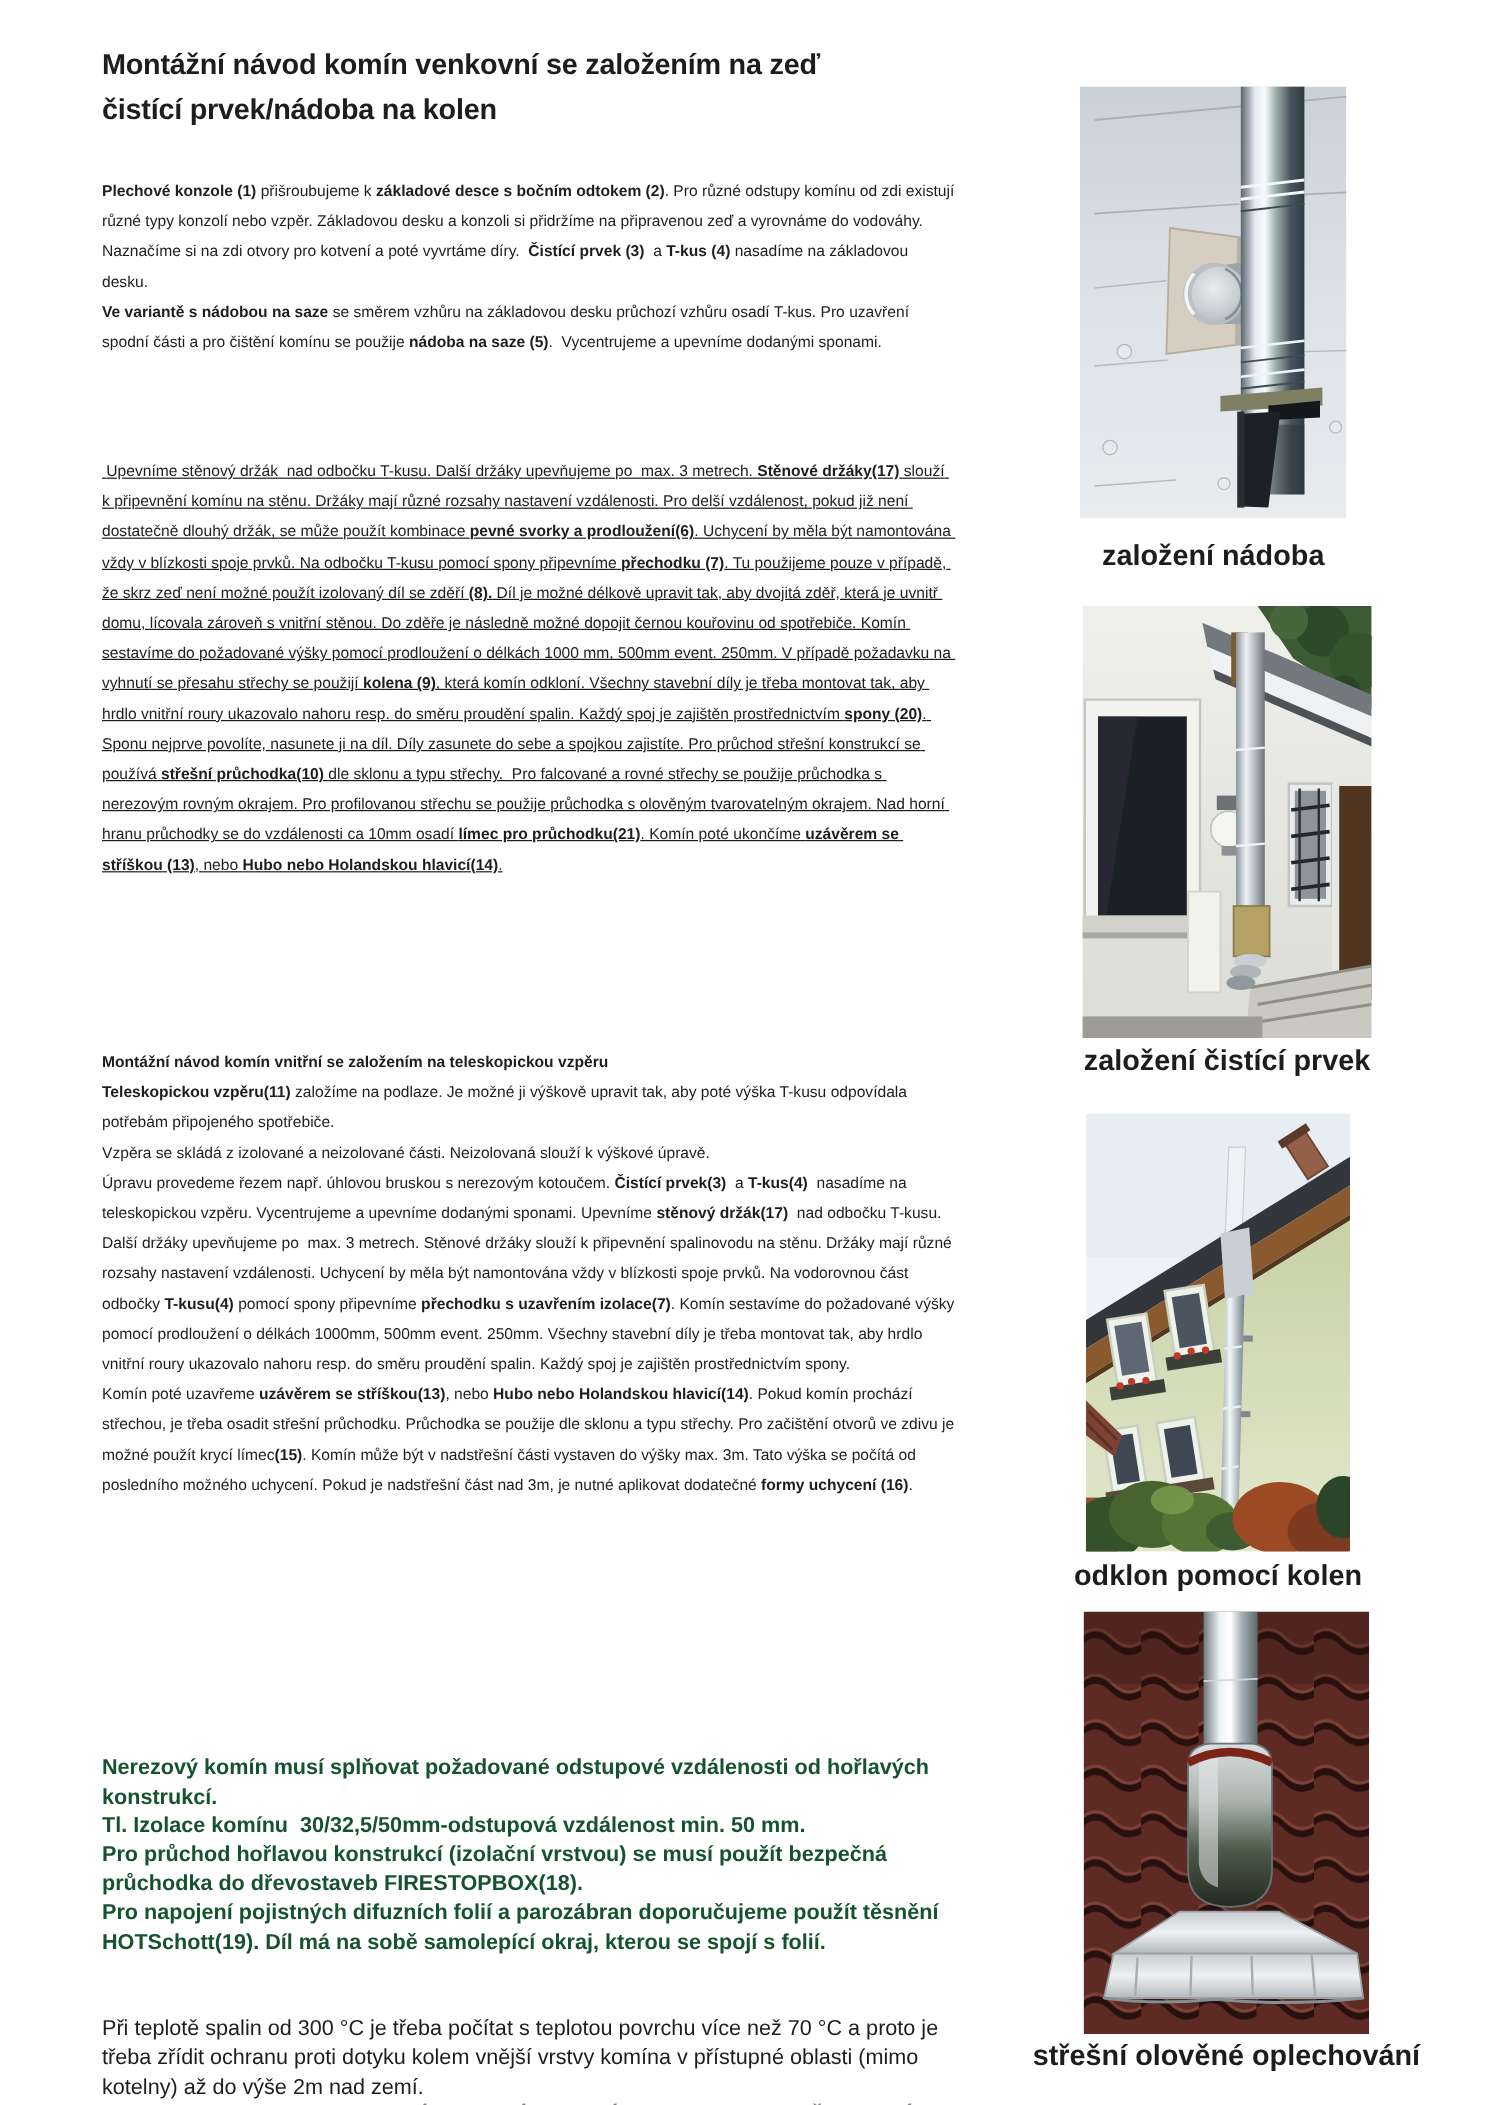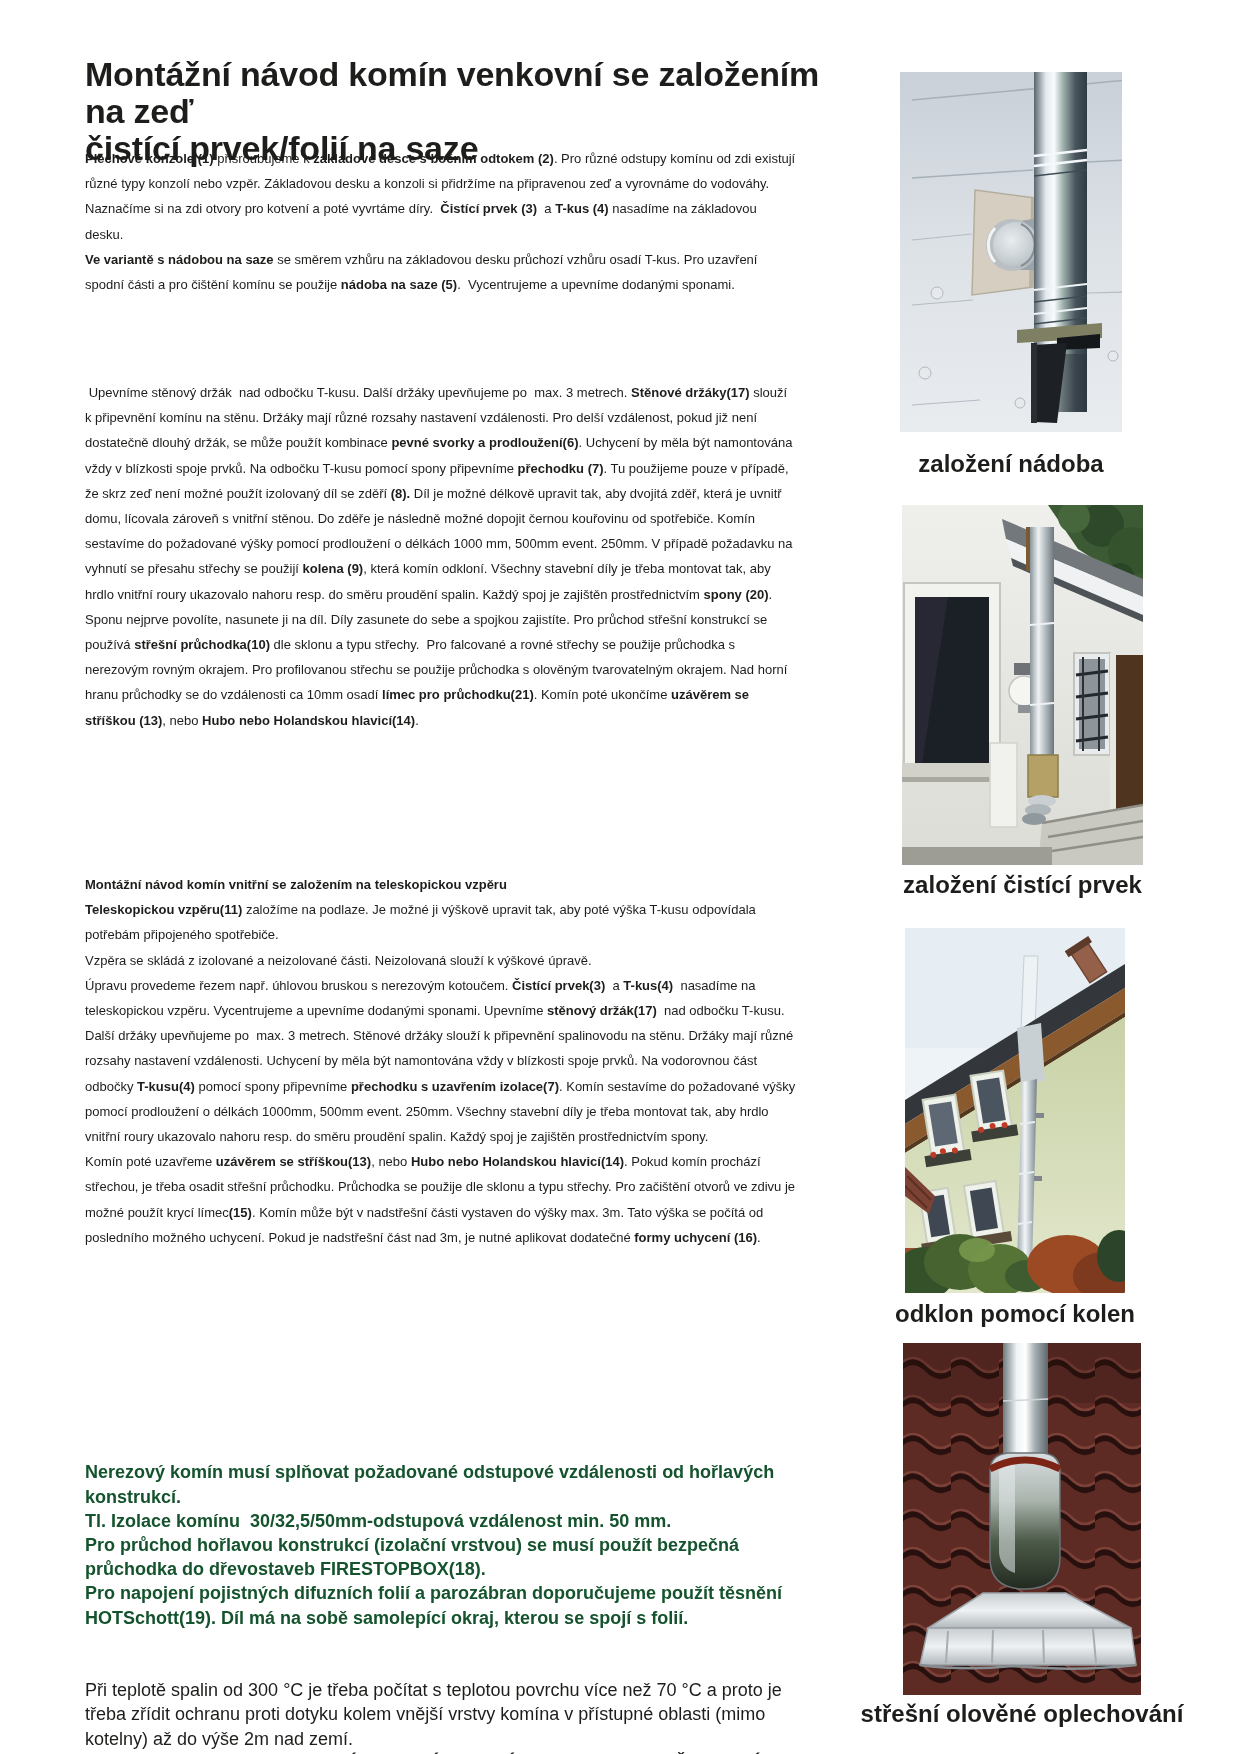--- a/index.html
+++ b/index.html
@@ -1,42 +1,42 @@
 <!DOCTYPE html>
 <html lang="cs"><head>
 <meta charset="utf-8">
 <style>
   * { margin:0; padding:0; box-sizing:border-box; }
   html,body { background:#ffffff; }
   body { font-family:"Liberation Sans", sans-serif; }
   .page { position:relative; width:1240px; height:1754px; background:#ffffff; color:#1d1d1b; overflow:hidden; }
-  .title { position:absolute; left:85px; top:56px; width:760px; font-size:34px; line-height:37px; font-weight:700; letter-spacing:-0.2px; }
+  .title { position:absolute; left:85px; top:36px; width:760px; font-size:24px; line-height:37px; font-weight:700; letter-spacing:-0.2px; }
   .para { position:absolute; left:85px; width:712px; font-size:13px; line-height:25.2px; white-space:pre-wrap; }
   .para strong, .warnblock strong { font-weight:700; }
   .p1 { top:146px; }
-  .p2 { top:380px; }
+  .p2 { top:380px;text-decoration:underline; }
   .p3 { top:872px; }
   .warnblock { position:absolute; left:85px; top:1412px; width:712px; font-size:18px; line-height:24.2px; white-space:pre-wrap; }
   .warn { color:#14532d; }
   .notes { color:#1d1d1b; }
   .fig { position:absolute; margin:0; }
   .fig svg { display:block; }
   .figcap { position:absolute; left:50%; transform:translateX(-50%); width:max-content; white-space:nowrap;
             font-weight:700; font-size:24px; color:#1d1d1b; }
   .fig1 { left:900px; top:72px; }   .fig1 .figcap { top:378px; }
   .fig2 { left:902px; top:505px; }  .fig2 .figcap { top:366px; }
   .fig3 { left:905px; top:928px; }  .fig3 .figcap { top:372px; }
   .fig4 { left:903px; top:1343px; } .fig4 .figcap { top:357px; }
 </style>
 </head>
 <body>
 
 <div class="page">
 
-  <h1 class="title"><span>Montážní návod komín venkovní se založením na zeď</span><br><span>čistící prvek/folií na saze</span></h1>
+  <h1 class="title"><span>Montážní návod komín venkovní se založením na zeď</span><br><span>čistící prvek/nádoba na kolen</span></h1>
 
   <p class="para p1"><strong>Plechové konzole (1)</strong><span> přišroubujeme k </span><strong>základové desce s bočním odtokem (2)</strong><span>. Pro různé odstupy komínu od zdi existují různé typy konzolí nebo vzpěr. Základovou desku a konzoli si přidržíme na připravenou zeď a vyrovnáme do vodováhy. Naznačíme si na zdi otvory pro kotvení a poté vyvrtáme díry.  </span><strong>Čistící prvek (3)</strong><span>  a </span><strong>T-kus (4)</strong><span> nasadíme na základovou desku.</span><br><strong>Ve variantě s nádobou na saze</strong><span> se směrem vzhůru na základovou desku průchozí vzhůru osadí T-kus. Pro uzavření spodní části a pro čištění komínu se použije </span><strong>nádoba na saze (5)</strong><span>.  Vycentrujeme a upevníme dodanými sponami.</span></p>
   <p class="para p2"><span> Upevníme stěnový držák  nad odbočku T-kusu. Další držáky upevňujeme po  max. 3 metrech. </span><strong>Stěnové držáky(17)</strong><span> slouží k připevnění komínu na stěnu. Držáky mají různé rozsahy nastavení vzdálenosti. Pro delší vzdálenost, pokud již není dostatečně dlouhý držák, se může použít kombinace </span><strong>pevné svorky a prodloužení(6)</strong><span>. Uchycení by měla být namontována vždy v blízkosti spoje prvků. Na odbočku T-kusu pomocí spony připevníme </span><strong>přechodku (7)</strong><span>. Tu použijeme pouze v případě, že skrz zeď není možné použít izolovaný díl se zděří </span><strong>(8).</strong><span> Díl je možné délkově upravit tak, aby dvojitá zděř, která je uvnitř domu, lícovala zároveň s vnitřní stěnou. Do zděře je následně možné dopojit černou kouřovinu od spotřebiče. Komín sestavíme do požadované výšky pomocí prodloužení o délkách 1000 mm, 500mm event. 250mm. V případě požadavku na vyhnutí se přesahu střechy se použijí </span><strong>kolena (9)</strong><span>, která komín odkloní. Všechny stavební díly je třeba montovat tak, aby hrdlo vnitřní roury ukazovalo nahoru resp. do směru proudění spalin. Každý spoj je zajištěn prostřednictvím </span><strong>spony (20)</strong><span>. Sponu nejprve povolíte, nasunete ji na díl. Díly zasunete do sebe a spojkou zajistíte. Pro průchod střešní konstrukcí se používá </span><strong>střešní průchodka(10)</strong><span> dle sklonu a typu střechy.  Pro falcované a rovné střechy se použije průchodka s nerezovým rovným okrajem. Pro profilovanou střechu se použije průchodka s olověným tvarovatelným okrajem. Nad horní hranu průchodky se do vzdálenosti ca 10mm osadí </span><strong>límec pro průchodku(21)</strong><span>. Komín poté ukončíme </span><strong>uzávěrem se stříškou (13)</strong><span>, nebo </span><strong>Hubo nebo Holandskou hlavicí(14)</strong><span>.</span></p>
   <p class="para p3"><strong>Montážní návod komín vnitřní se založením na teleskopickou vzpěru</strong><br><strong>Teleskopickou vzpěru(11)</strong><span> založíme na podlaze. Je možné ji výškově upravit tak, aby poté výška T-kusu odpovídala potřebám připojeného spotřebiče.</span><br><span>Vzpěra se skládá z izolované a neizolované části. Neizolovaná slouží k výškové úpravě.</span><br><span>Úpravu provedeme řezem např. úhlovou bruskou s nerezovým kotoučem. </span><strong>Čistící prvek(3)</strong><span>  a </span><strong>T-kus(4)</strong><span>  nasadíme na teleskopickou vzpěru. Vycentrujeme a upevníme dodanými sponami. Upevníme </span><strong>stěnový držák(17)</strong><span>  nad odbočku T-kusu. Další držáky upevňujeme po  max. 3 metrech. Stěnové držáky slouží k připevnění spalinovodu na stěnu. Držáky mají různé rozsahy nastavení vzdálenosti. Uchycení by měla být namontována vždy v blízkosti spoje prvků. Na vodorovnou část odbočky </span><strong>T-kusu(4)</strong><span> pomocí spony připevníme </span><strong>přechodku s uzavřením izolace(7)</strong><span>. Komín sestavíme do požadované výšky pomocí prodloužení o délkách 1000mm, 500mm event. 250mm. Všechny stavební díly je třeba montovat tak, aby hrdlo vnitřní roury ukazovalo nahoru resp. do směru proudění spalin. Každý spoj je zajištěn prostřednictvím spony.</span><br><span>Komín poté uzavřeme </span><strong>uzávěrem se stříškou(13)</strong><span>, nebo </span><strong>Hubo nebo Holandskou hlavicí(14)</strong><span>. Pokud komín prochází střechou, je třeba osadit střešní průchodku. Průchodka se použije dle sklonu a typu střechy. Pro začištění otvorů ve zdivu je možné použít krycí límec</span><strong>(15)</strong><span>. Komín může být v nadstřešní části vystaven do výšky max. 3m. Tato výška se počítá od posledního možného uchycení. Pokud je nadstřešní část nad 3m, je nutné aplikovat dodatečné </span><strong>formy uchycení (16)</strong><span>.</span></p>
 
   <div class="warnblock">
     <p class="warn"><strong>Nerezový komín musí splňovat požadované odstupové vzdálenosti od hořlavých konstrukcí.</strong><br><strong>Tl. Izolace komínu  30/32,5/50mm-odstupová vzdálenost min. 50 mm.</strong><br><strong>Pro průchod hořlavou konstrukcí (izolační vrstvou) se musí použít bezpečná průchodka do dřevostaveb FIRESTOPBOX(18).</strong><br><strong>Pro napojení pojistných difuzních folií a parozábran doporučujeme použít těsnění HOTSchott(19). Díl má na sobě samolepící okraj, kterou se spojí s folií.</strong></p>
     <p class="notes"><span>Při teplotě spalin od 300 °C je třeba počítat s teplotou povrchu více než 70 °C a proto je třeba zřídit ochranu proti dotyku kolem vnější vrstvy komína v přístupné oblasti (mimo kotelny) až do výše 2m nad zemí.</span><br><strong>POZOR: INSTALACI NEREZOVÉHO KOMÍNU MUSÍ REALIZOVAT PROŠKOLENÁ FIRMA.</strong></p>
   </div>
 

